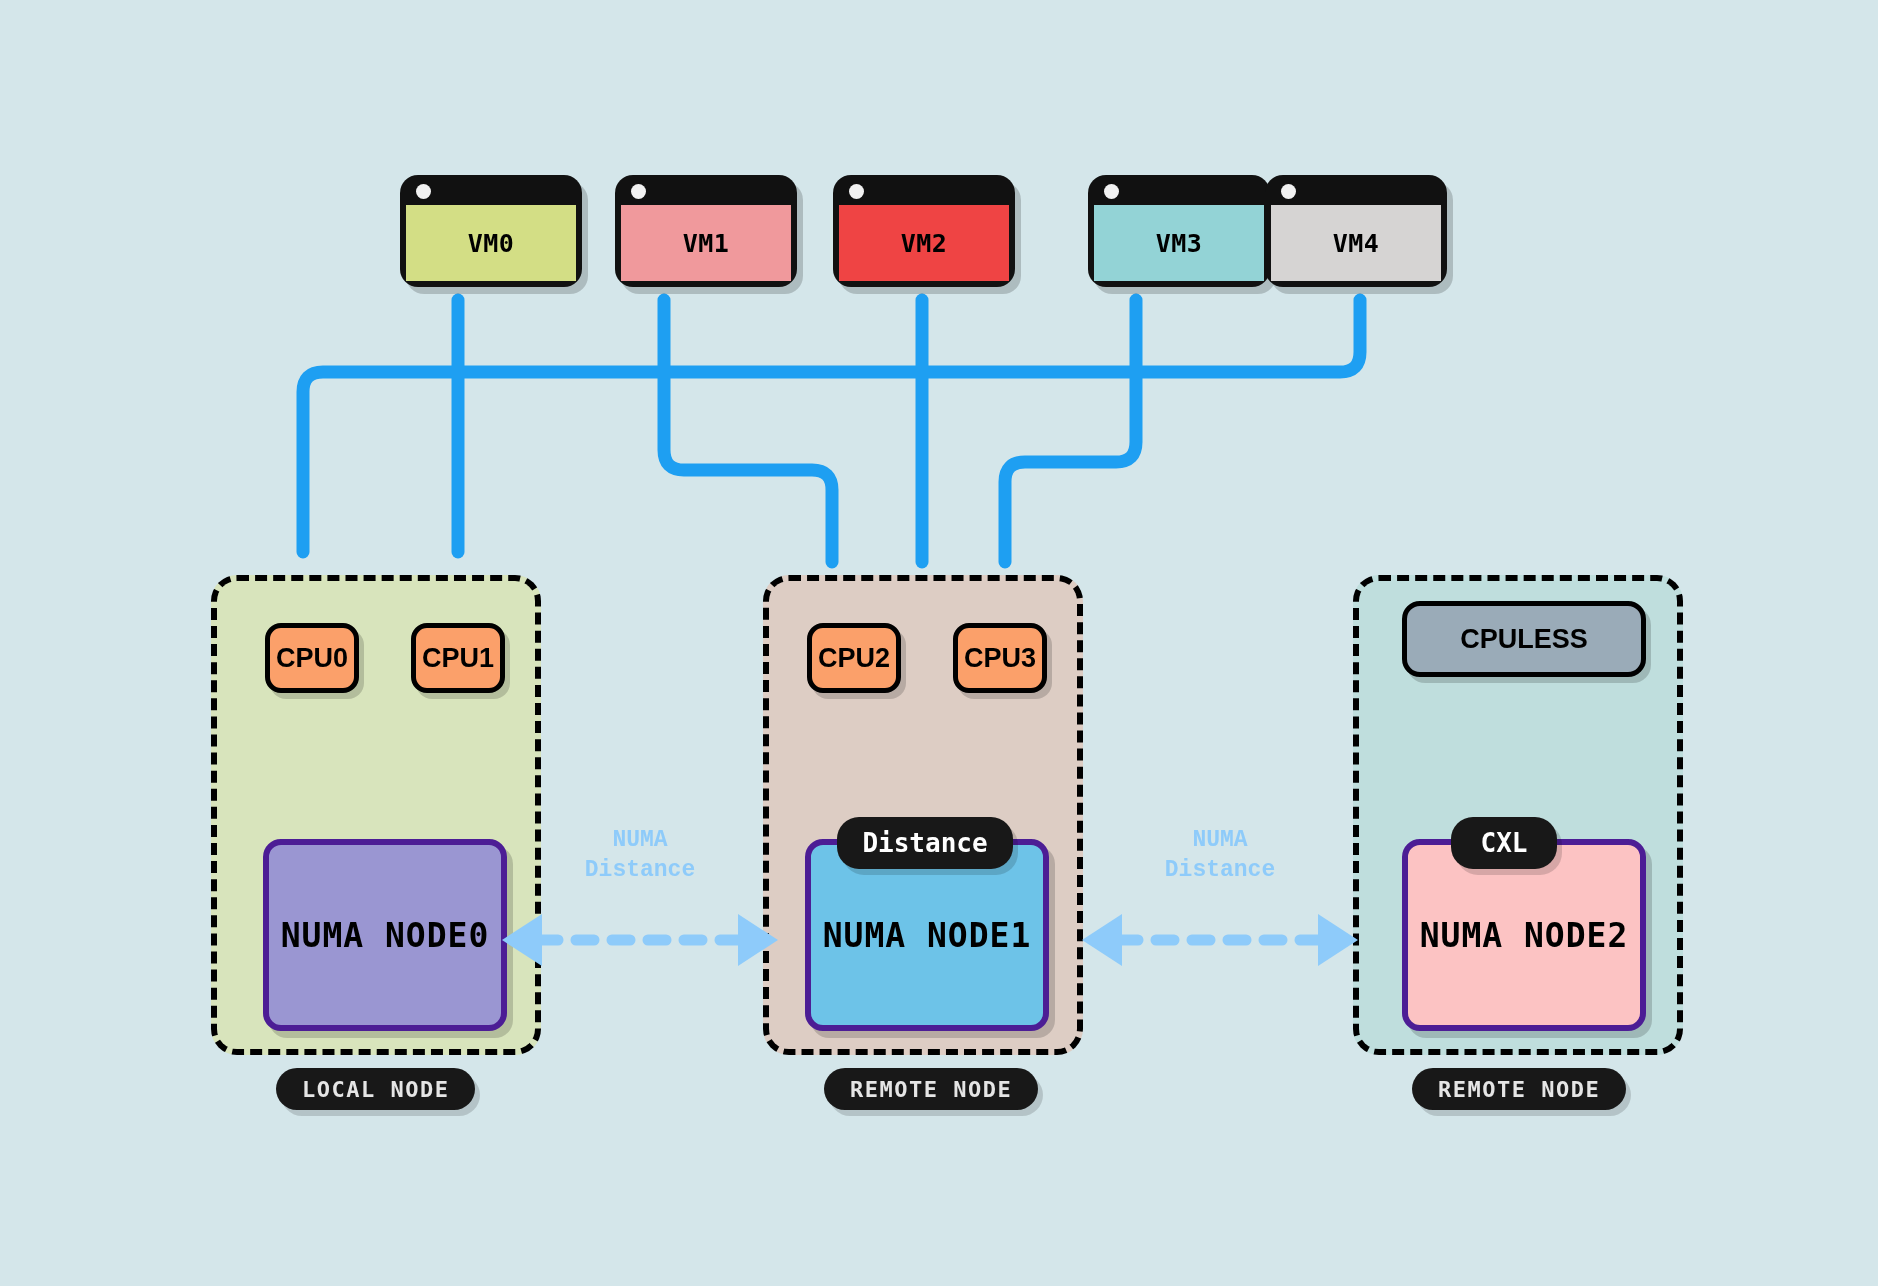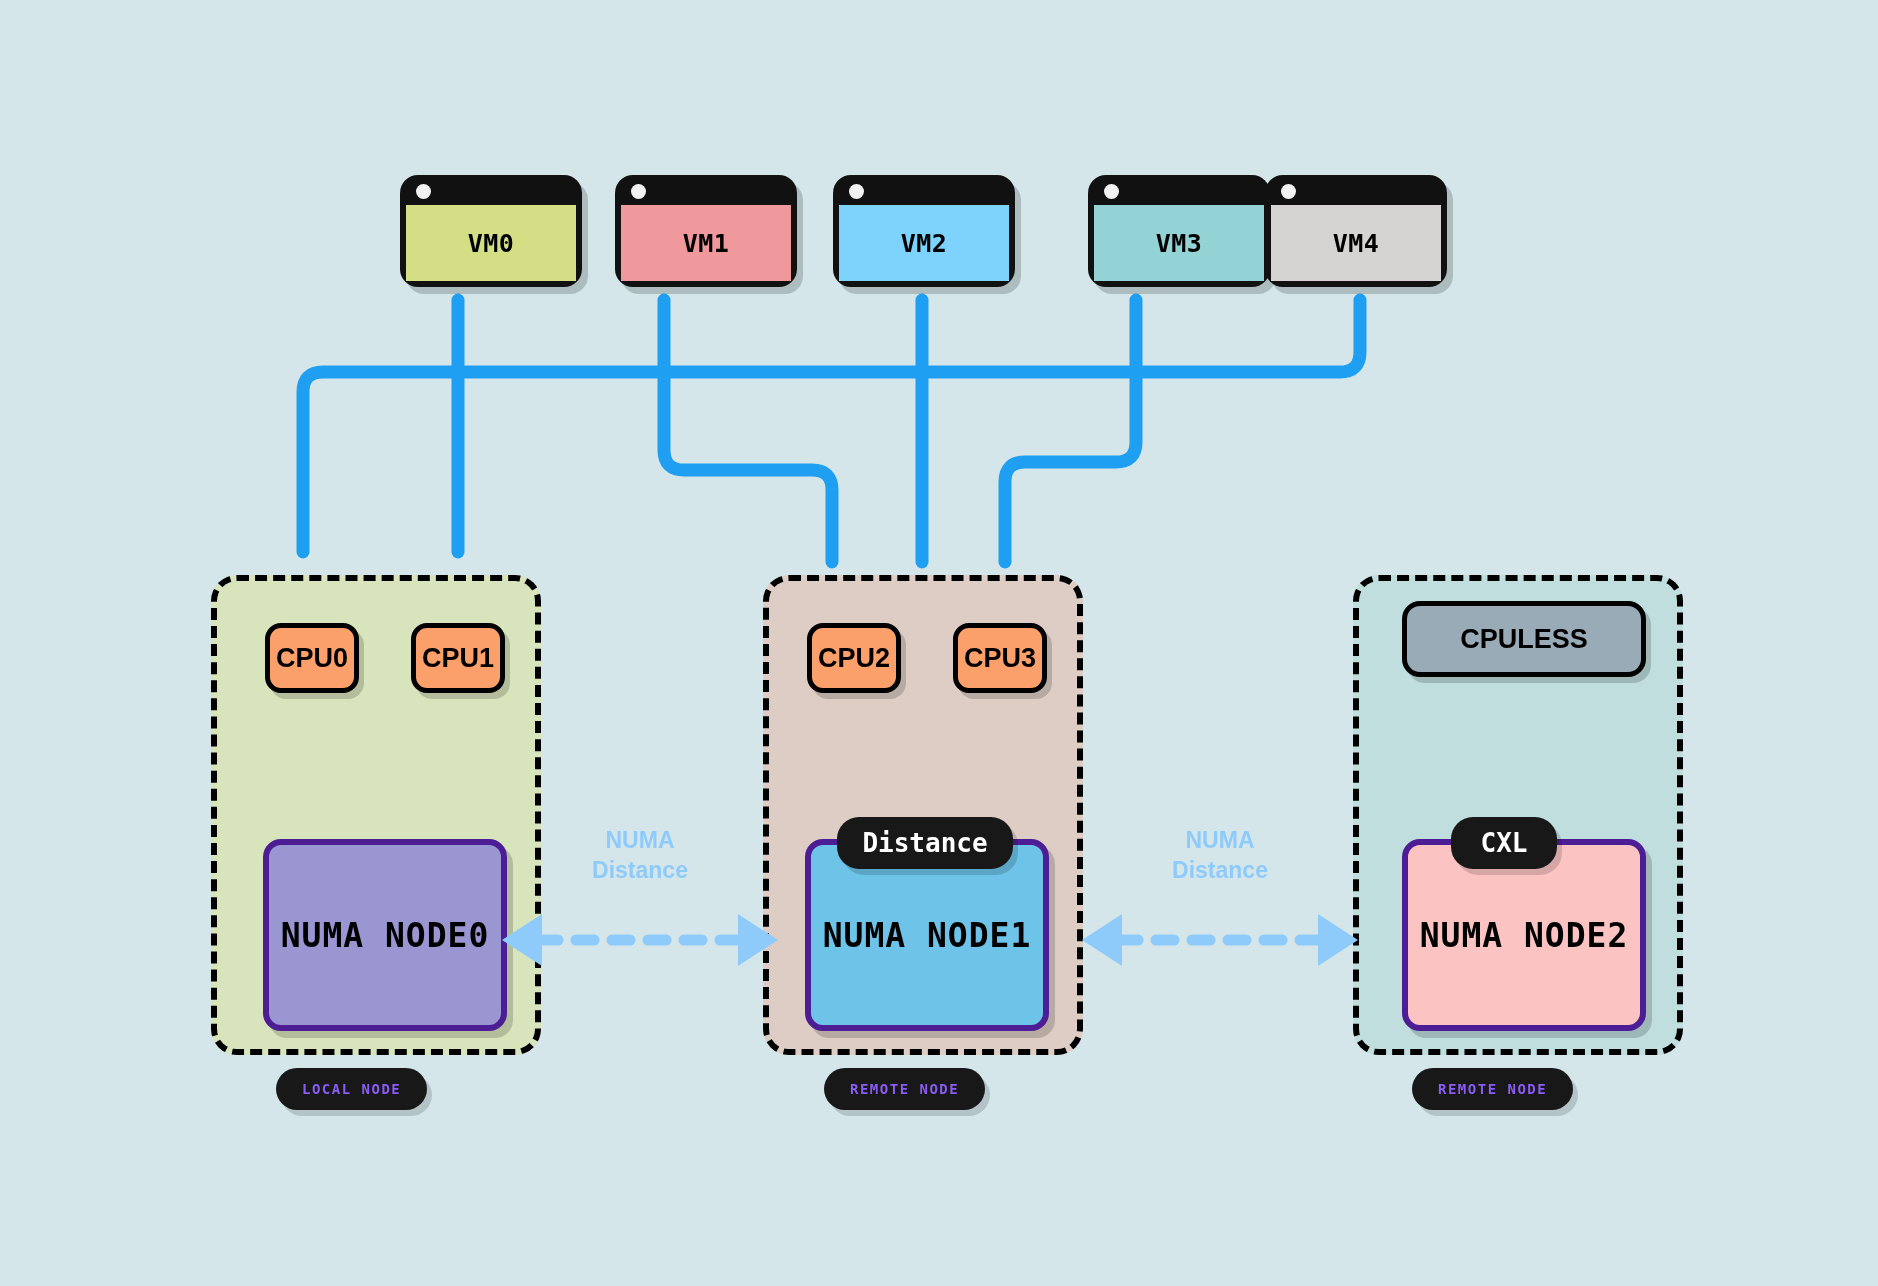--- a/index.html
+++ b/index.html
@@ -81,34 +81,34 @@
     border-radius:22px;
     display:flex;align-items:center;justify-content:center;
     font-family:"DejaVu Sans Mono","Liberation Mono",monospace;
     font-weight:bold;
     box-shadow:5px 6px 0 rgba(0,0,0,0.15);
     z-index:5;
     white-space:nowrap;
   }
   .node-tag{
     position:absolute;
-    background:#181818;color:#8b5cf6;
+    background:#181818;color:#e5e5e5;
     border-radius:24px;
     height:42px;
     display:flex;align-items:center;justify-content:center;
     font-family:"DejaVu Sans Mono","Liberation Mono",monospace;
-    font-weight:bold;font-size:14px;letter-spacing:1.5px;
+    font-weight:bold;font-size:22px;letter-spacing:1.5px;
     box-shadow:5px 6px 0 rgba(0,0,0,0.15);
     padding:0 26px;
   }
   .dist-label{
     position:absolute;
     text-align:center;
     color:#8ecbfa;
-    font-family:Liberation Sans, sans-serif;
+    font-family:Liberation Mono, monospace;
     font-weight:bold;font-size:23px;line-height:30px;
     white-space:pre-line;
   }
 </style>
 </head>
 <body>
 
 <div id="stage">
 
   <svg id="wires" viewBox="0 0 1878 1286">
@@ -137,21 +137,21 @@
     <div class="vm-titlebar">
       <span class="vm-dot"></span>
     </div>
     <div class="vm-body" style="background:#f0999c;">VM1</div>
   </div>
 
   <div class="vm" style="left:833px;top:175px;width:182px;">
     <div class="vm-titlebar">
       <span class="vm-dot"></span>
     </div>
-    <div class="vm-body" style="background:#7dd3fc;">VM2</div>
+    <div class="vm-body" style="background:#ef4444;">VM2</div>
   </div>
 
   <div class="vm" style="left:1050px;top:175px;width:182px;margin-left:38px;">
     <div class="vm-titlebar">
       <span class="vm-dot"></span>
     </div>
     <div class="vm-body" style="background:#93d3d6;">VM3</div>
   </div>
 
   <div class="vm" style="left:1265px;top:175px;width:182px;">

